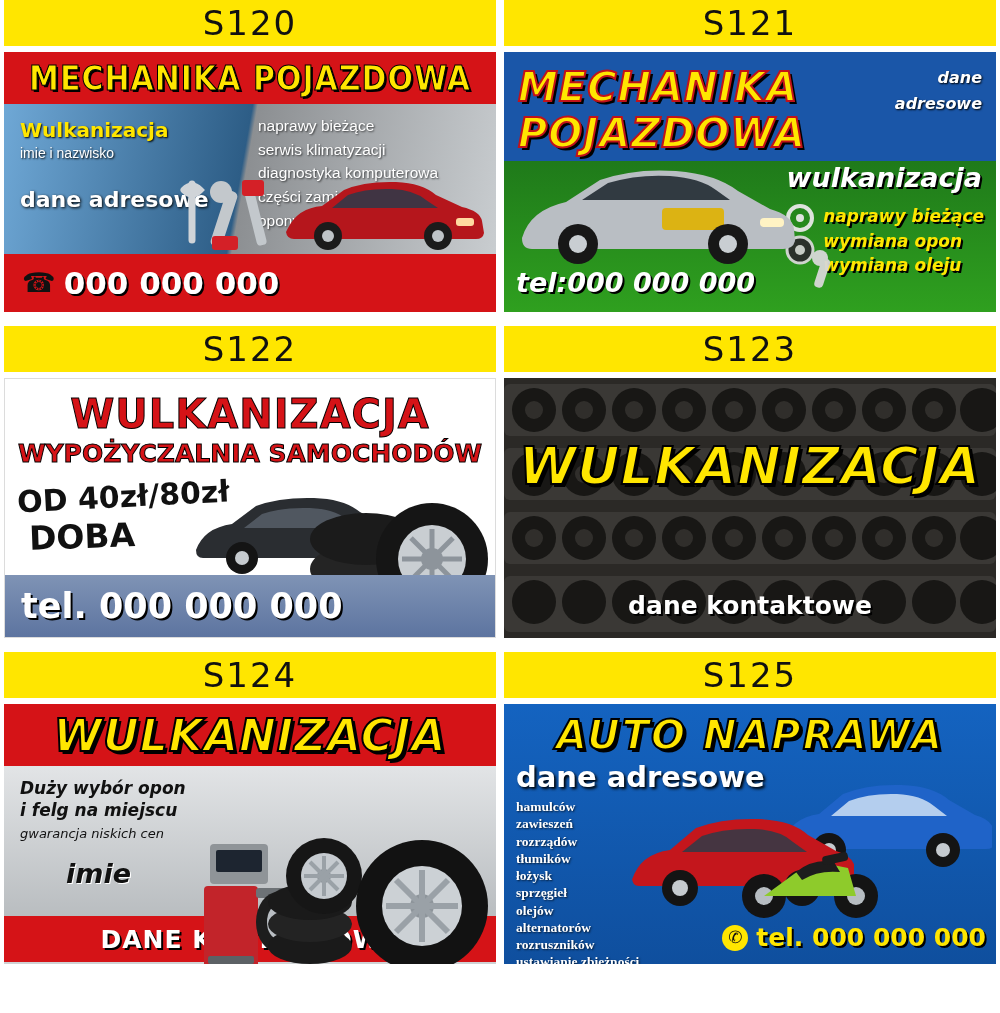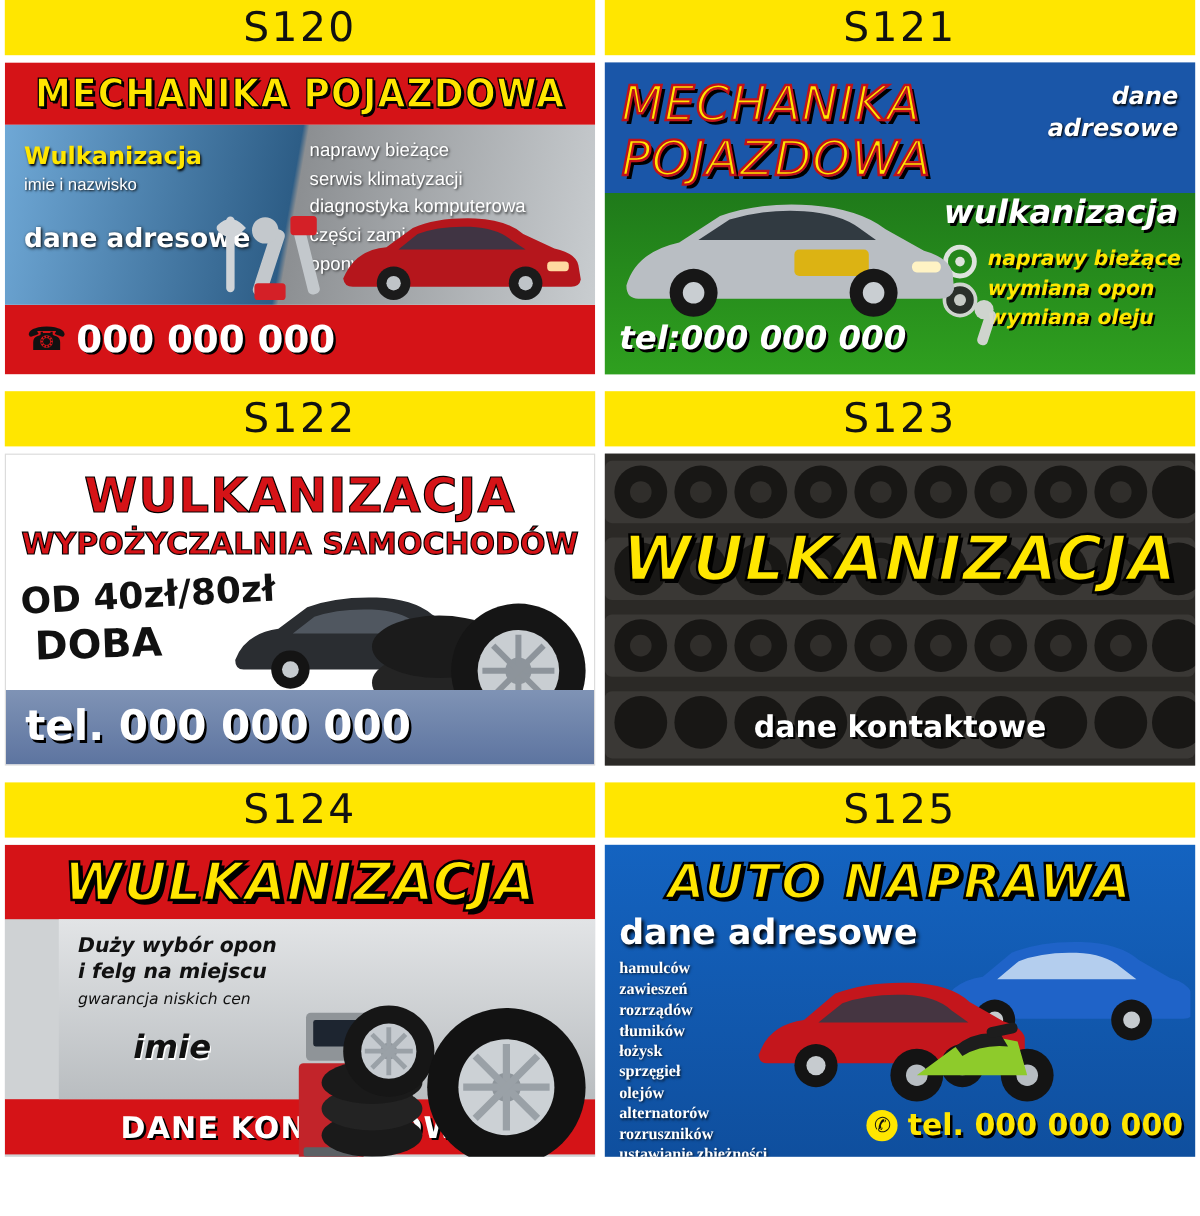--- a/index.html
+++ b/index.html
@@ -79,29 +79,29 @@
     position: absolute; left: 170px; bottom: -6px; width: 130px; height: 90px;
   }
   .s120 .car {
     position: absolute; right: 6px; bottom: 2px; width: 210px; height: 86px;
   }
 
   
   .s121 { background: linear-gradient(180deg,#1a56a8 0%, #1a56a8 42%, #1f7a1a 42%, #2fa01f 100%); position: relative; }
   .s121 .m1, .s121 .m2 {
     position: absolute; left: 14px;
-    color: #ffe600; font-family: "DejaVu Sans", sans-serif; font-weight: normal;
+    color: #ffe600; font-family: "DejaVu Sans", sans-serif; font-weight: bold;
     font-style: italic; -webkit-text-stroke: 2px #c1121a; text-shadow: 3px 3px 0 #000;
     letter-spacing: 1px;
   }
   .s121 .m1 { top: 12px; font-size: 40px; }
   .s121 .m2 { top: 58px; font-size: 40px; }
   .s121 .dane1, .s121 .dane2 {
     position: absolute; right: 14px; color: #fff; font-style: italic;
-    font-weight: bold; font-size: 20px; font-family: "DejaVu Sans", sans-serif;
+    font-weight: bold; font-size: 16px; font-family: "DejaVu Sans", sans-serif;
     text-shadow: 1px 1px 2px #000;
   }
   .s121 .dane1 { top: 16px; }
   .s121 .dane2 { top: 42px; }
   .s121 .wulk {
     position: absolute; right: 14px; top: 110px;
     color: #fff; font-style: italic; font-weight: bold; font-size: 27px;
     font-family: "DejaVu Sans", sans-serif; text-shadow: 2px 2px 0 #000;
   }
   .s121 .bullets { position: absolute; right: 12px; top: 152px; text-align: left; }
@@ -171,21 +171,21 @@
   .s124 { background: #cfd2d4; position: relative; overflow: hidden; }
   .s124 .hdr {
     height: 62px; background: #d51317; display: flex; align-items: center; justify-content: center;
   }
   .s124 .hdr .t {
     color: #ffe600; font-family: "DejaVu Sans", sans-serif; font-weight: bold;
     font-size: 44px; font-style: italic; letter-spacing: 1px;
     -webkit-text-stroke: 2px #000; text-shadow: 3px 3px 0 #000;
   }
   .s124 .body { height: 150px; position: relative;
-    background: linear-gradient(180deg,#e2e4e6 0%, #b9bdc0 100%); margin-left: 45px; }
+    background: linear-gradient(180deg,#e2e4e6 0%, #b9bdc0 100%); }
   .s124 .l1, .s124 .l2 {
     position: absolute; left: 16px; color: #111; font-weight: bold;
     font-family: "DejaVu Sans", sans-serif; font-size: 17px; font-style: italic;
   }
   .s124 .l1 { top: 12px; }
   .s124 .l2 { top: 34px; }
   .s124 .l3 {
     position: absolute; left: 16px; top: 60px; color: #111;
     font-family: "DejaVu Sans", sans-serif; font-size: 13px; font-style: italic;
   }

